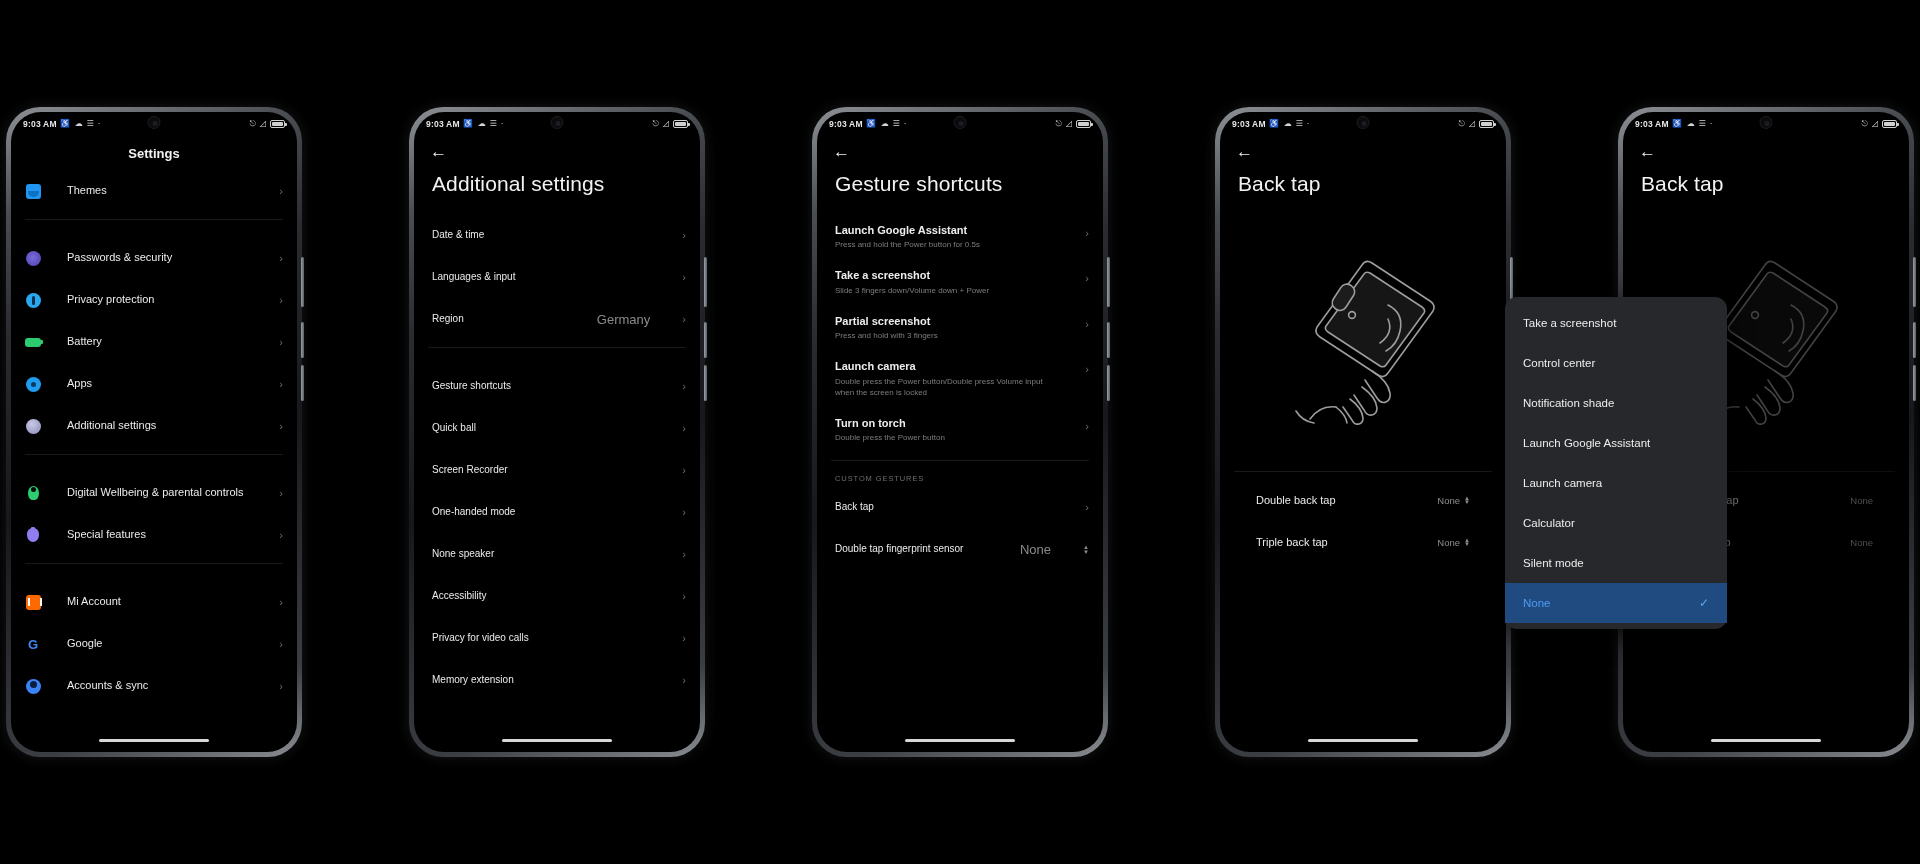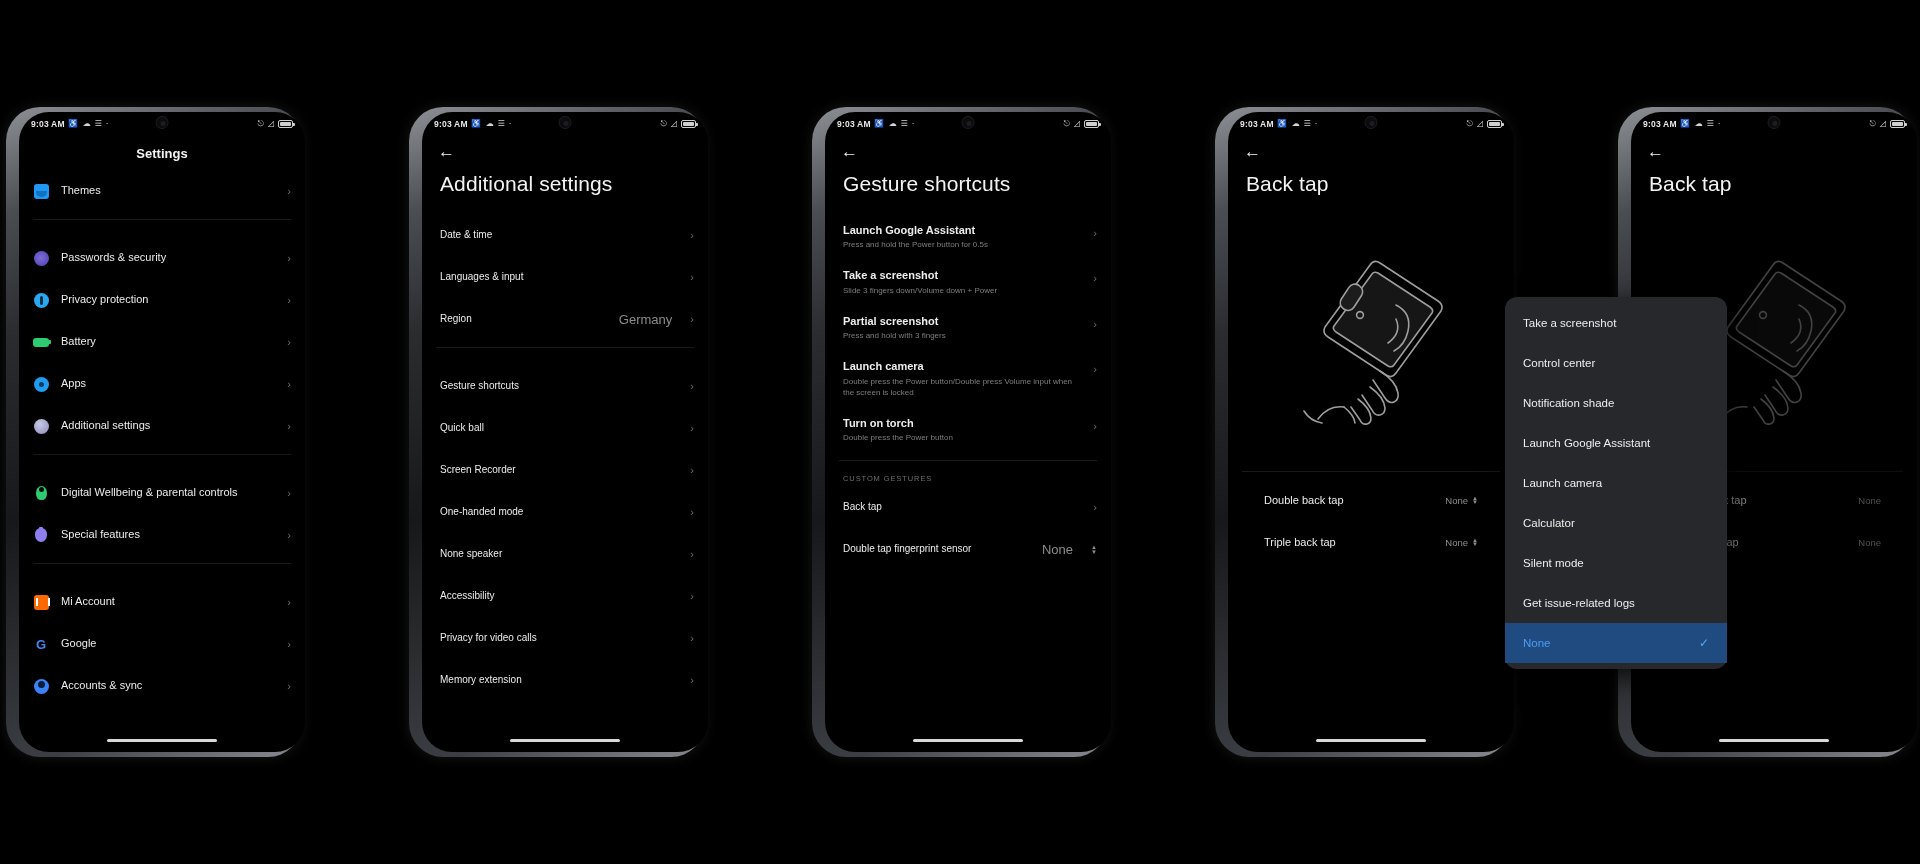--- a/index.html
+++ b/index.html
@@ -30,21 +30,20 @@
     flex: 0 0 auto;
     box-shadow: 0 0 14px rgba(120,125,135,0.18);
   }
   .phone .screen {
     position: relative;
     width: 100%;
     height: 100%;
     border-radius: 30px;
     background: #000000;
     overflow: hidden;
-    margin-left: 8px;
   }
   
   .sidebtn {
     position: absolute;
     right: -2px;
     width: 3px;
     border-radius: 2px;
     background: linear-gradient(90deg,#9aa0a6,#5a5e64);
   }
   .sidebtn.power { top: 150px; height: 50px; }
@@ -115,21 +114,21 @@
     height: 34px;
     display: flex; align-items: center; justify-content: center;
     font-size: 13px; color: #f2f2f2; font-weight: 600;
   }
 
   
   .list { padding: 0 0 4px 0; }
   .row {
     display: flex;
     align-items: center;
-    gap: 12px;
+    gap: 26px;
     padding: 0 14px;
     min-height: 42px;
     position: relative;
   }
   .row .ico {
     flex: 0 0 auto;
     width: 16px; height: 16px;
     display:flex; align-items:center; justify-content:center;
   }
   .row .lbl {
@@ -684,23 +683,20 @@
       </div>
       <div class="ditem">
         <span>Launch camera</span>
       </div>
       <div class="ditem">
         <span>Calculator</span>
       </div>
       <div class="ditem">
         <span>Silent mode</span>
       </div>
-      <div class="ditem">
-        <span>Get issue-related logs</span>
-      </div>
       <div class="ditem sel">
         <span>None</span>
         <span class="check">✓</span>
       </div>
     </div>
   </div>
 
 </div>
 
 </body></html>

